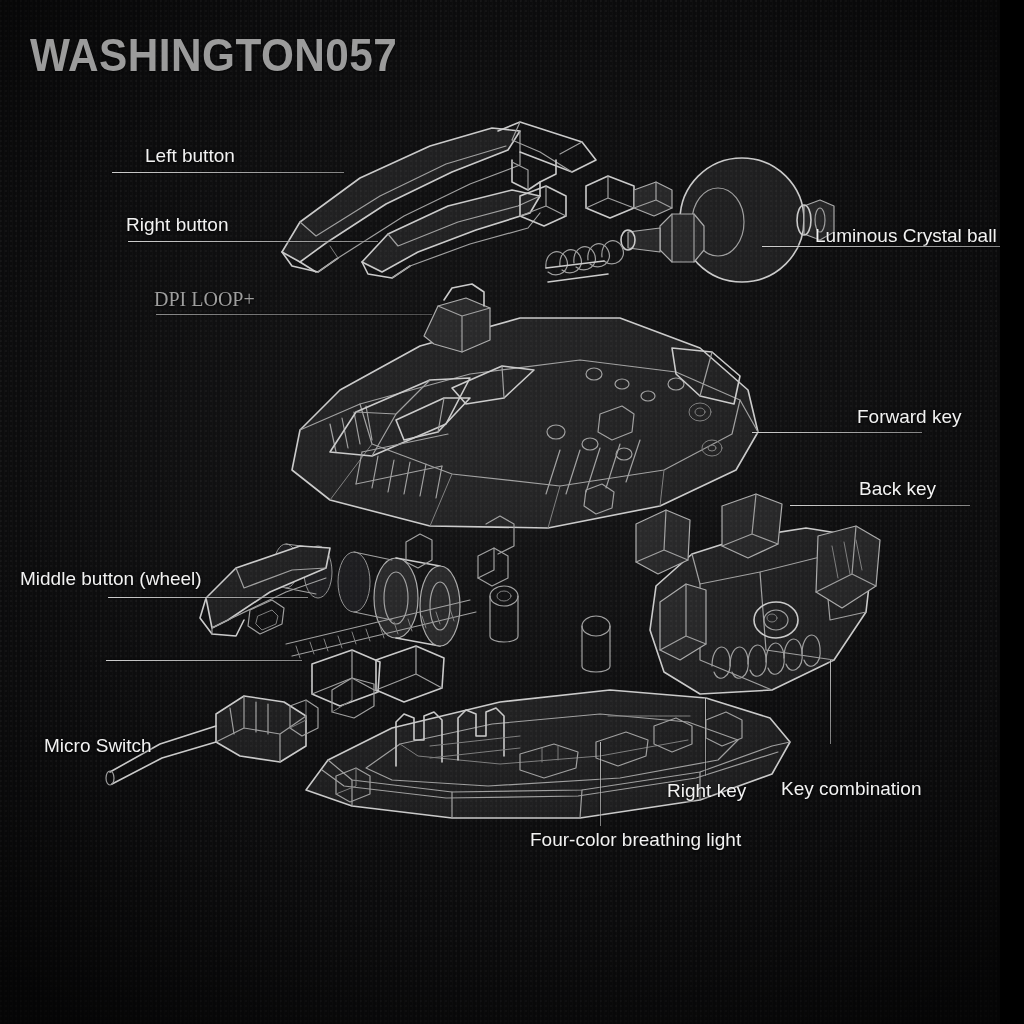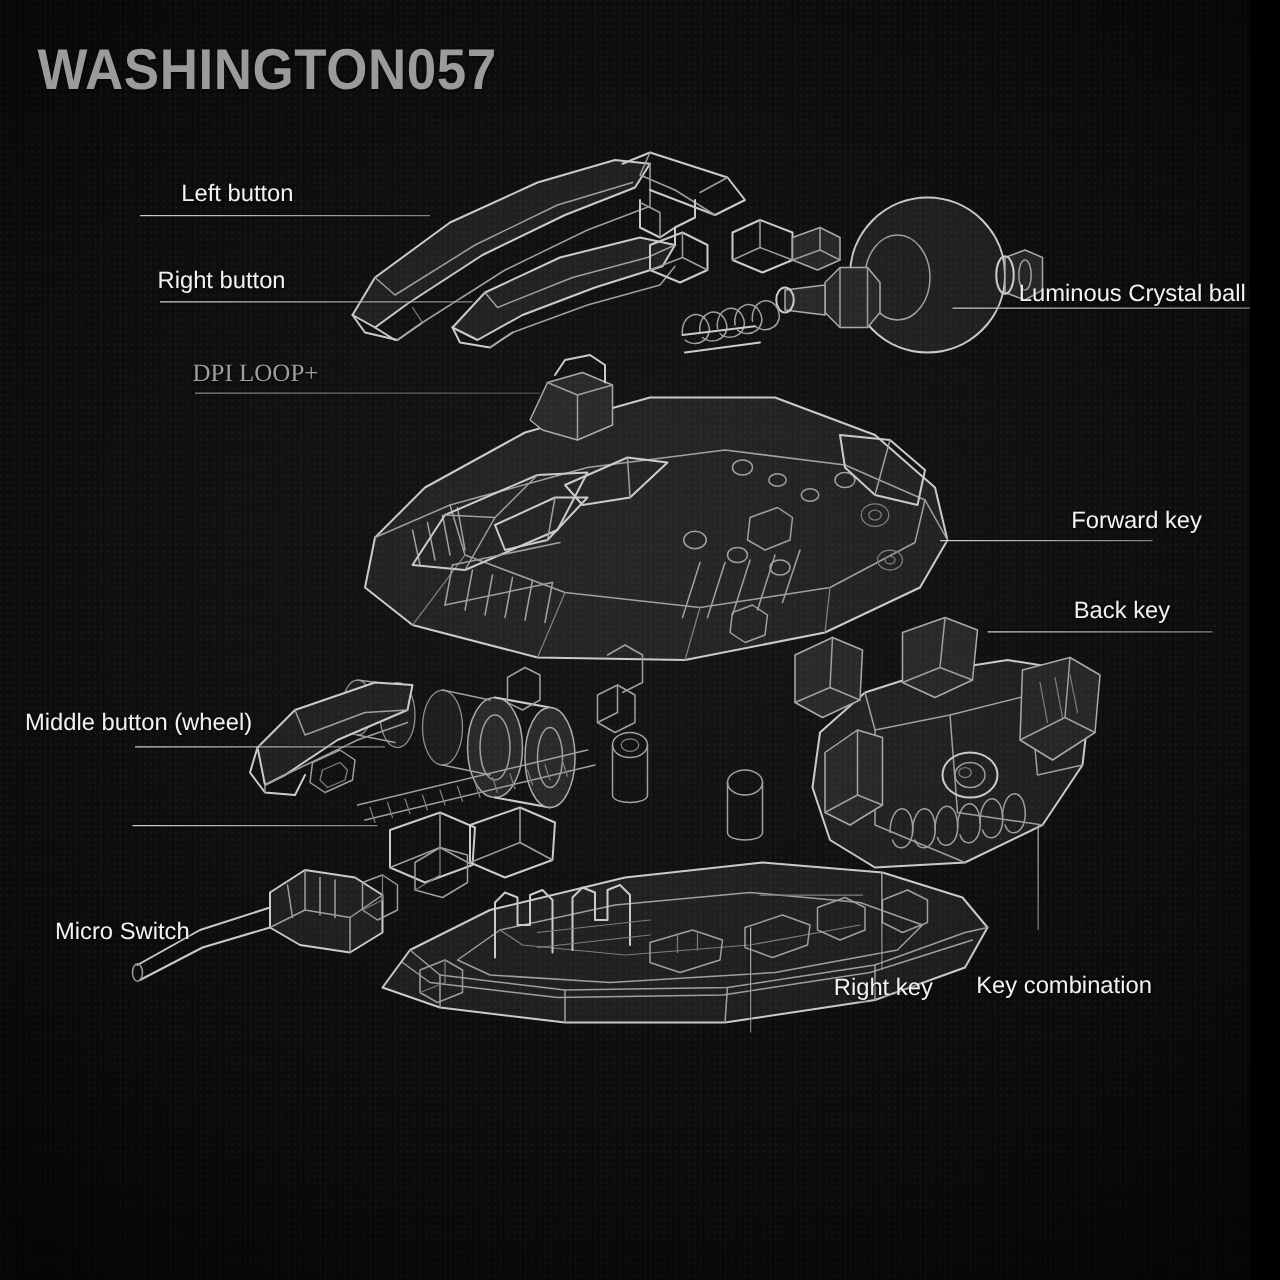--- a/index.html
+++ b/index.html
@@ -348,20 +348,21 @@
 
   <div class="callout" style="left:859px; top:477px;">Back key</div>
   <div class="leader-h" style="left:790px; top:505px; width:180px;"></div>
 
   <div class="callout" style="left:20px; top:567px;">Middle button (wheel)</div>
   <div class="leader-h" style="left:108px; top:597px; width:200px;"></div>
 
   <div class="callout" style="left:44px; top:734px;">Micro Switch</div>
   <div class="leader-h" style="left:106px; top:660px; width:196px;"></div>
 
+  <div class="callout" style="left:530px; top:828px;">Four-color breathing light</div>
   <div class="leader-v" style="left:600px; top:742px; height:84px;"></div>
 
   <div class="callout" style="left:667px; top:779px;">Right key</div>
   <div class="leader-v" style="left:705px; top:698px; height:78px;"></div>
 
   <div class="callout" style="left:781px; top:748px;margin-top:29px;">Key combination</div>
   <div class="leader-v" style="left:830px; top:660px; height:84px;"></div>
 
 </div>
 

